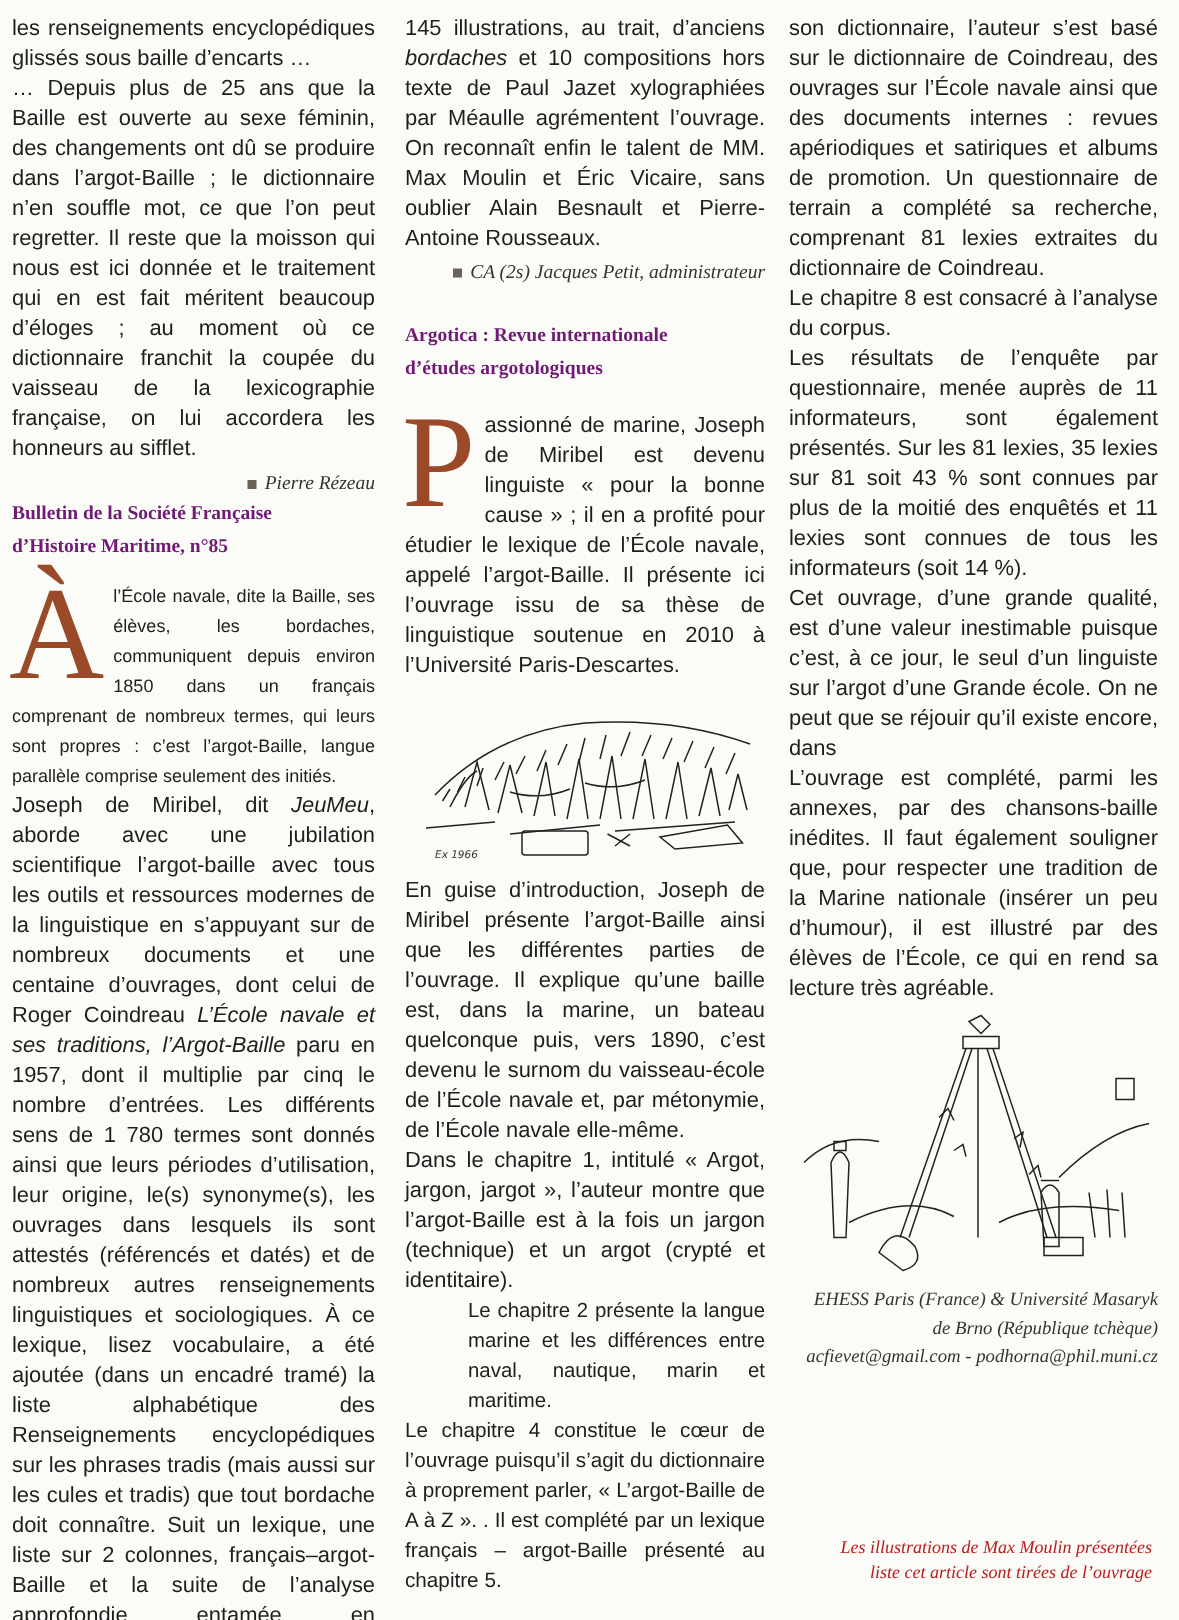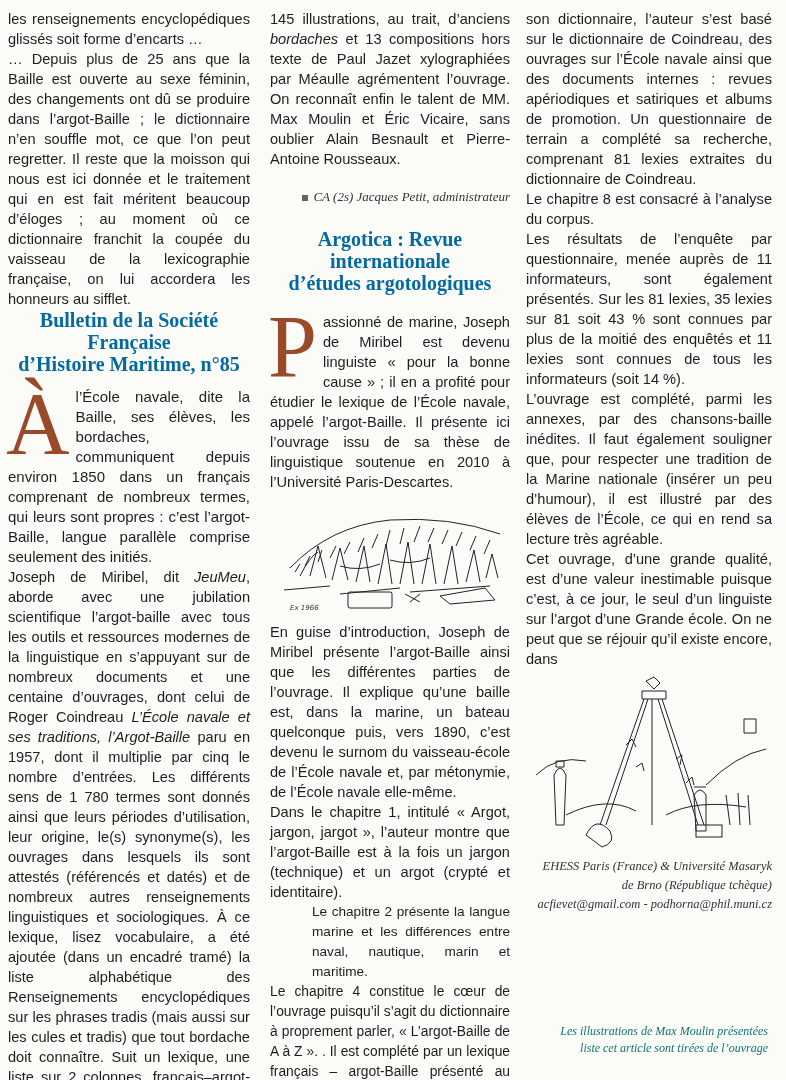--- a/index.html
+++ b/index.html
@@ -22,74 +22,76 @@
     font-family: "Liberation Serif", serif;
     font-style: italic;
     font-size: 13px;
     color: #333;
     line-height: 19px;
   }
   .sig .sq { display: inline-block; width: 6px; height: 6px; background: #6b6158; margin-right: 5px; vertical-align: middle; }
   h2 {
     font-family: "Liberation Serif", serif;
     font-weight: bold;
-    font-size: 20px;
+    font-size: 13px;
     line-height: 22px;
-    color: #0369a1;
+    color: #701a75;
     margin: 0;
-    text-align: center;
   }
   .dropcap {
     float: left;
     font-family: "Liberation Serif", serif;
     font-size: 88px;
     line-height: 66px;
     color: #9a4a28;
     margin: 4px 6px 0 -2px;
   }
   em { }
   .illus { display: block; }
   .endmark { display: inline-block; width: 13px; height: 13px; background: #8c5a9e; border: 1px solid #6a3d7c; position: relative; vertical-align: middle; float: right; margin-top: 3px; }
   .endmark::after { content: ""; position: absolute; left: 3px; top: 3px; width: 5px; height: 5px; border: 1px solid #e8dcef; }
   .caption {
     position: absolute; right: 18px; top: 1023px;
     text-align: right;
     font-family: "Liberation Serif", serif;
     font-style: italic;
     font-size: 12px;
     line-height: 17px;
-    color: #0f766e;
+    color: #b91c1c;
   }
   .affil { text-align: right; font-family: "Liberation Serif", serif; font-style: italic; font-size: 12.5px; line-height: 19px; color: #333; }
 </style>
 </head>
 <body>
 
 <div id="col1" class="col">
-  <p>les renseignements encyclopédiques glissés soit forme d’encarts …</p>
+  <p>les renseignements encyclopédiques glissés sous baille d’encarts …</p>
   <p>… Depuis plus de 25 ans que la Baille est ouverte au sexe féminin, des changements ont dû se produire dans l’argot-Baille ; le dictionnaire n’en souffle mot, ce que l’on peut regretter. Il reste que la moisson qui nous est ici donnée et le traitement qui en est fait méritent beaucoup d’éloges ; au moment où ce dictionnaire franchit la coupée du vaisseau de la lexicographie française, on lui accordera les honneurs au sifflet.</p>
+  <div class="sig" style="margin-top:3px;">
+    <span class="sq"></span><span>Pierre Rézeau</span>
+  </div>
 
   <h2 style="">
     <span>Bulletin de la Société Française</span><br>
     <span>d’Histoire Maritime, n°85</span>
   </h2>
   <div style="margin-top:12px;">
     <span class="dropcap">À</span>
-    <p style="font-size:15px;">l’École navale, dite la Baille, ses élèves, les bordaches, communiquent depuis environ 1850 dans un français comprenant de nombreux termes, qui leurs sont propres : c’est l’argot-Baille, langue parallèle comprise seulement des initiés.</p>
+    <p style="font-size:12px;">l’École navale, dite la Baille, ses élèves, les bordaches, communiquent depuis environ 1850 dans un français comprenant de nombreux termes, qui leurs sont propres : c’est l’argot-Baille, langue parallèle comprise seulement des initiés.</p>
     <p>
       <span>Joseph de Miribel, dit </span><em>JeuMeu</em><span>, aborde avec une jubilation scientifique l’argot-baille avec tous les outils et ressources modernes de la linguistique en s’appuyant sur de nombreux documents et une centaine d’ouvrages, dont celui de Roger Coindreau </span><em>L’École navale et ses traditions, l’Argot-Baille</em><span> paru en 1957, dont il multiplie par cinq le nombre d’entrées. Les différents sens de 1 780 termes sont donnés ainsi que leurs périodes d’utilisation, leur origine, le(s) synonyme(s), les ouvrages dans lesquels ils sont attestés (référencés et datés) et de nombreux autres renseignements linguistiques et sociologiques. À ce lexique, lisez vocabulaire, a été ajoutée (dans un encadré tramé) la liste alphabétique des Renseignements encyclopédiques sur les phrases tradis (mais aussi sur les cules et tradis) que tout bordache doit connaître. Suit un lexique, une liste sur 2 colonnes, français–argot-Baille et la suite de l’analyse approfondie entamée en présentation aux chapitres 1 à 3, que les spécialistes du langage apprécieront et qui permettra à tous de reconnaître un argot à part entière.</span>
     </p>
   </div>
 </div>
 
 <div id="col2" class="col">
   <p>
-    <span>145 illustrations, au trait, d’anciens </span><em>bordaches</em><span> et 13 compositions hors texte de Paul Jazet xylographiées par Méaulle agrémentent l’ouvrage. On reconnaît enfin le talent de MM. Max Moulin et Éric Vicaire, sans oublier Alain Besnault et Pierre-Antoine Rousseaux.</span>
+    <span>145 illustrations, au trait, d’anciens </span><em>bordaches</em><span> et 10 compositions hors texte de Paul Jazet xylographiées par Méaulle agrémentent l’ouvrage. On reconnaît enfin le talent de MM. Max Moulin et Éric Vicaire, sans oublier Alain Besnault et Pierre-Antoine Rousseaux.</span>
   </p>
-  <div class="sig" style="margin-top:18px;">
+  <div class="sig" style="margin-top:2px;">
     <span class="sq"></span><span>CA (2s) Jacques Petit, administrateur</span>
   </div>
 
   <h2 style="margin-top:22px;">
     <span>Argotica : Revue internationale</span><br>
     <span>d’études argotologiques</span>
   </h2>
   <div style="margin-top:18px;">
     <span class="dropcap" style="margin-top:2px;">P</span>
     <p>assionné de marine, Joseph de Miribel est devenu linguiste « pour la bonne cause » ; il en a profité pour étudier le lexique de l’École navale, appelé l’argot-Baille. Il présente ici l’ouvrage issu de sa thèse de linguistique soutenue en 2010 à l’Université Paris-Descartes.</p>
@@ -113,22 +115,22 @@
     <p style="font-size:13.6px;margin-left:42px;">Le chapitre 2 présente la langue marine et les différences entre naval, nautique, marin et maritime.</p>
     <p style="font-size:13.8px;">Le chapitre 4 constitue le cœur de l’ouvrage puisqu’il s’agit du dictionnaire à proprement parler, « L’argot-Baille de A à Z ». . Il est complété par un lexique français – argot-Baille présenté au chapitre 5.</p>
 
   </div>
 </div>
 
 <div id="col3" class="col">
   <p>son dictionnaire, l’auteur s’est basé sur le dictionnaire de Coindreau, des ouvrages sur l’École navale ainsi que des documents internes : revues apériodiques et satiriques et albums de promotion. Un questionnaire de terrain a complété sa recherche, comprenant 81 lexies extraites du dictionnaire de Coindreau.</p>
   <p>Le chapitre 8 est consacré à l’analyse du corpus.</p>
   <p>Les résultats de l’enquête par questionnaire, menée auprès de 11 informateurs, sont également présentés. Sur les 81 lexies, 35 lexies sur 81 soit 43 % sont connues par plus de la moitié des enquêtés et 11 lexies sont connues de tous les informateurs (soit 14 %).</p>
+  <p>Cet ouvrage, d’une grande qualité, est d’une valeur inestimable puisque c’est, à ce jour, le seul d’un linguiste sur l’argot d’une Grande école. On ne peut que se réjouir qu’il existe encore, dans</p>
   <p>L’ouvrage est complété, parmi les annexes, par des chansons-baille inédites. Il faut également souligner que, pour respecter une tradition de la Marine nationale (insérer un peu d’humour), il est illustré par des élèves de l’École, ce qui en rend sa lecture très agréable.</p>
-  <p>Cet ouvrage, d’une grande qualité, est d’une valeur inestimable puisque c’est, à ce jour, le seul d’un linguiste sur l’argot d’une Grande école. On ne peut que se réjouir qu’il existe encore, dans</p>
 
   <svg class="illus" width="246" height="178" viewBox="0 0 246 178" style="margin:6px 0 4px 0;">
     <g fill="none" stroke="#222" stroke-width="1">
       <path d="M120 6 L128 2 L134 8 L128 14 Z"></path>
       <path d="M116 16 L140 16 L140 24 L116 24 Z"></path>
       <path d="M126 24 L126 150"></path>
       <path d="M122 24 L80 150 M132 24 L172 150"></path>
       <path d="M118 24 L74 150 M136 24 L178 150"></path>
       <path d="M100 70 l6 -6 l4 8 M110 92 l6 -4 l2 8 M150 84 l6 -4 l-2 10 M160 108 l6 -6 l2 8"></path>
       <path d="M10 100 Q30 80 60 86 M180 110 Q210 80 240 74"></path>

